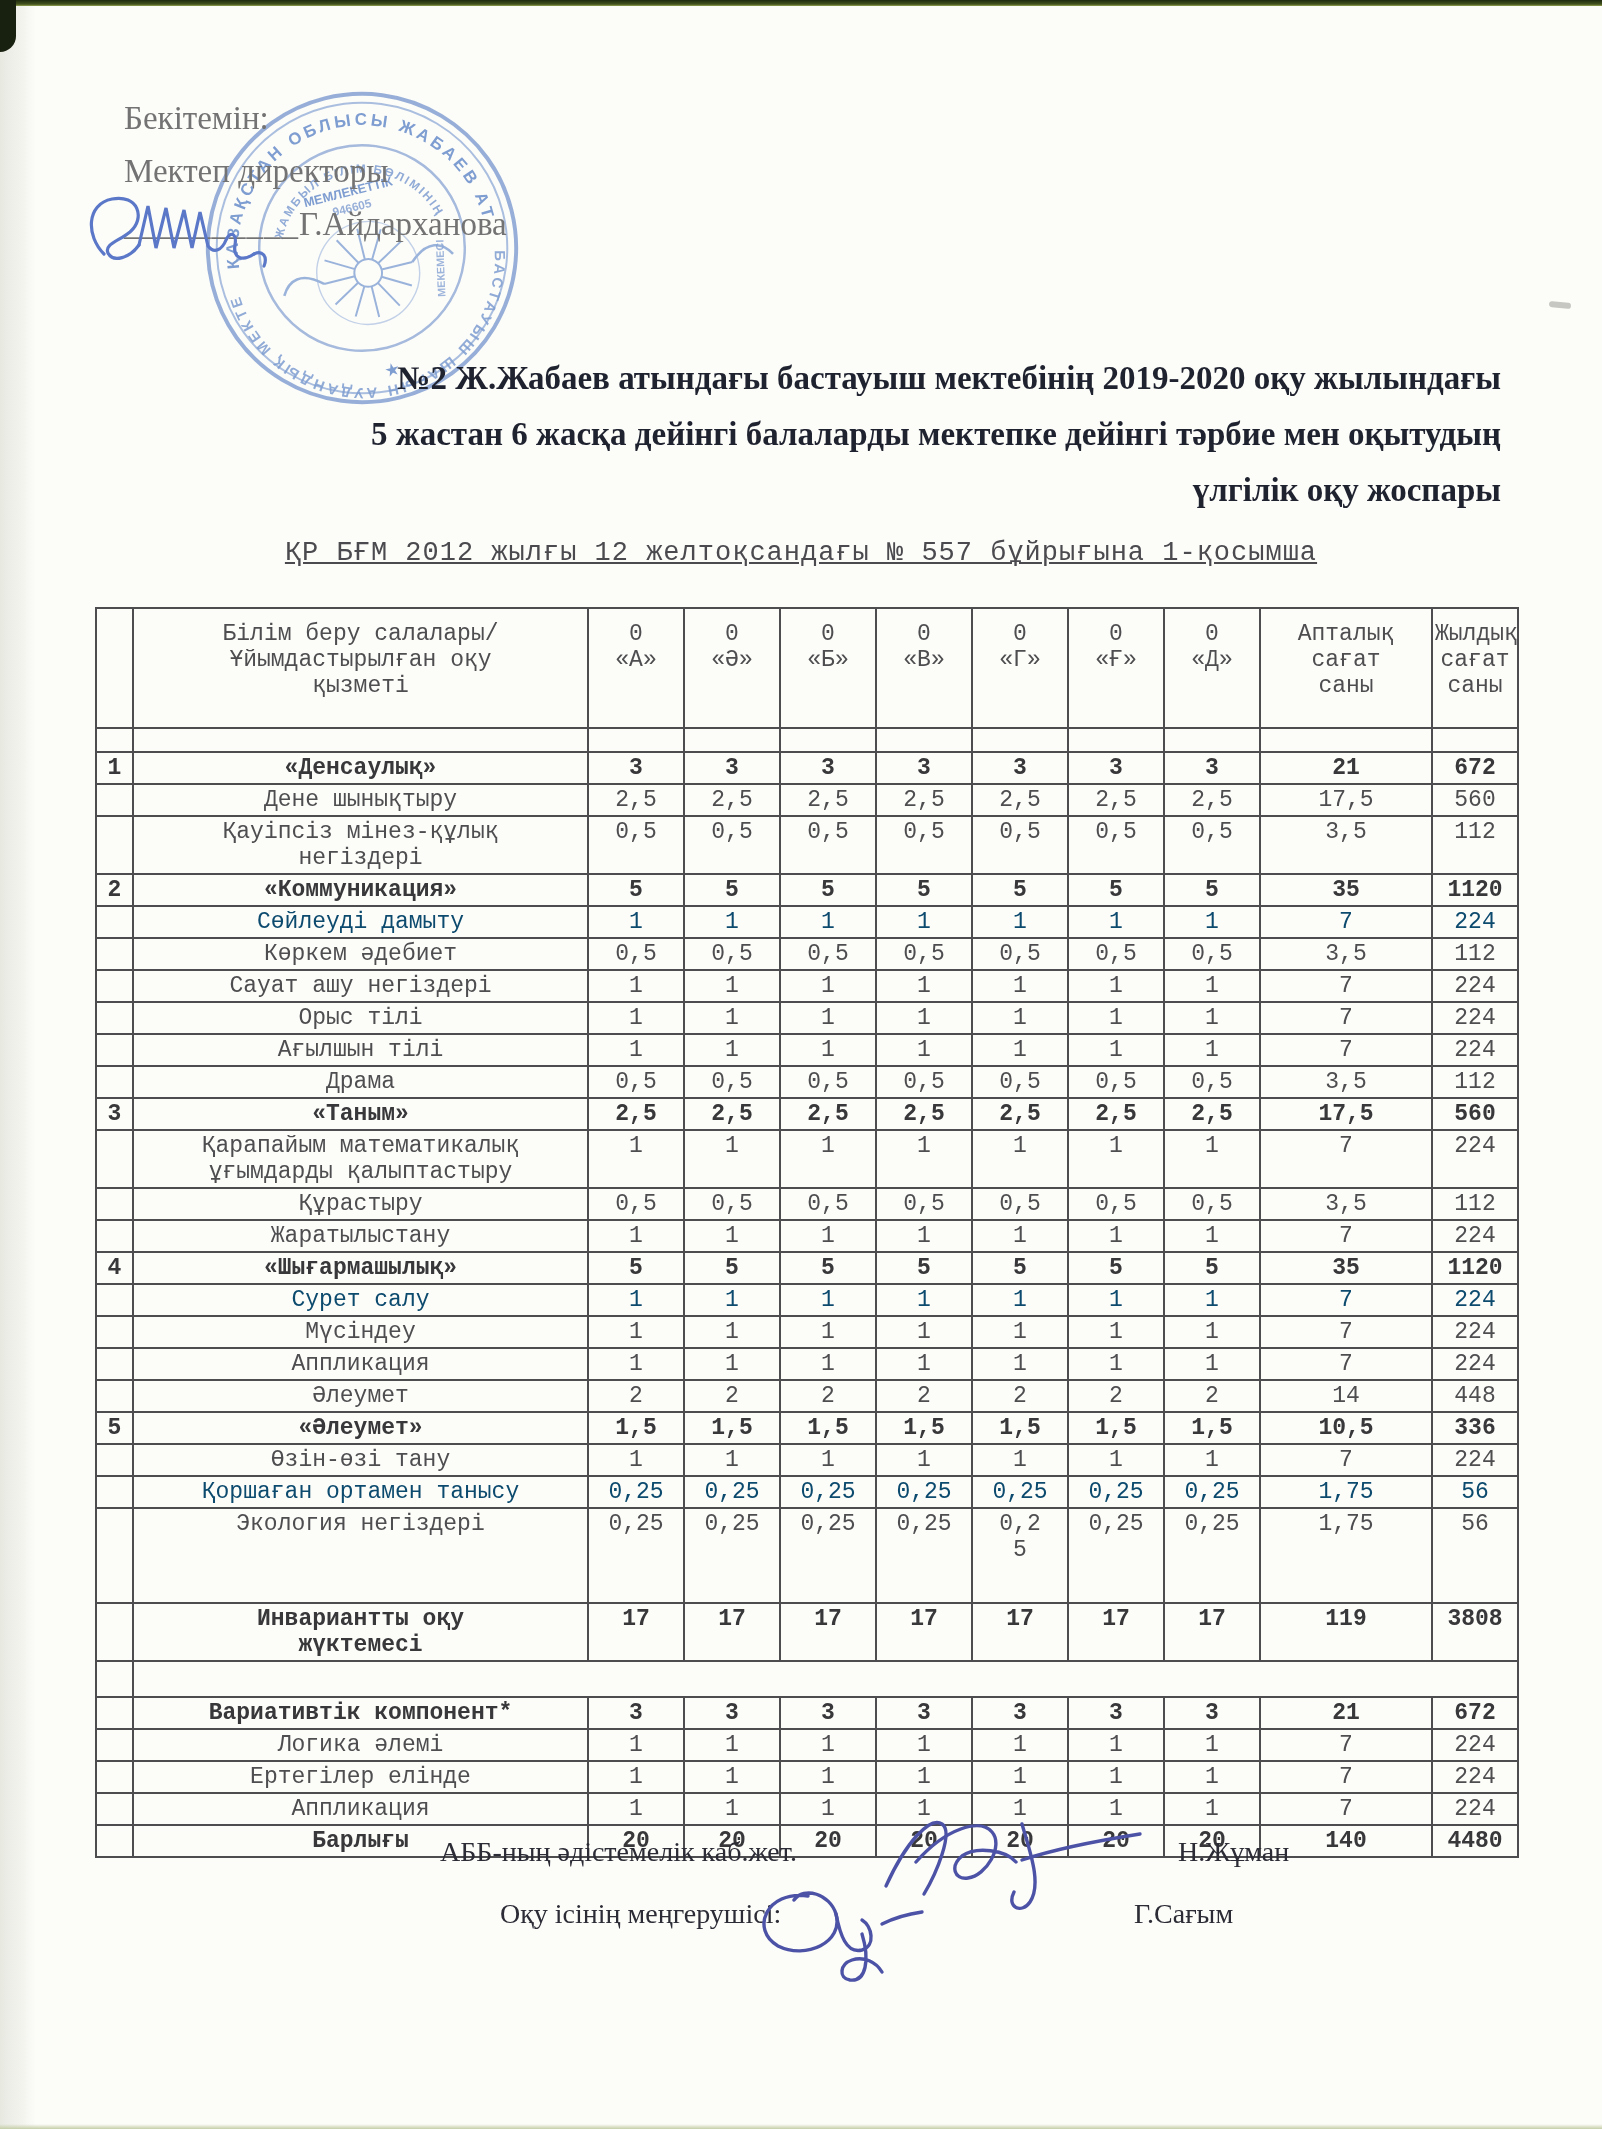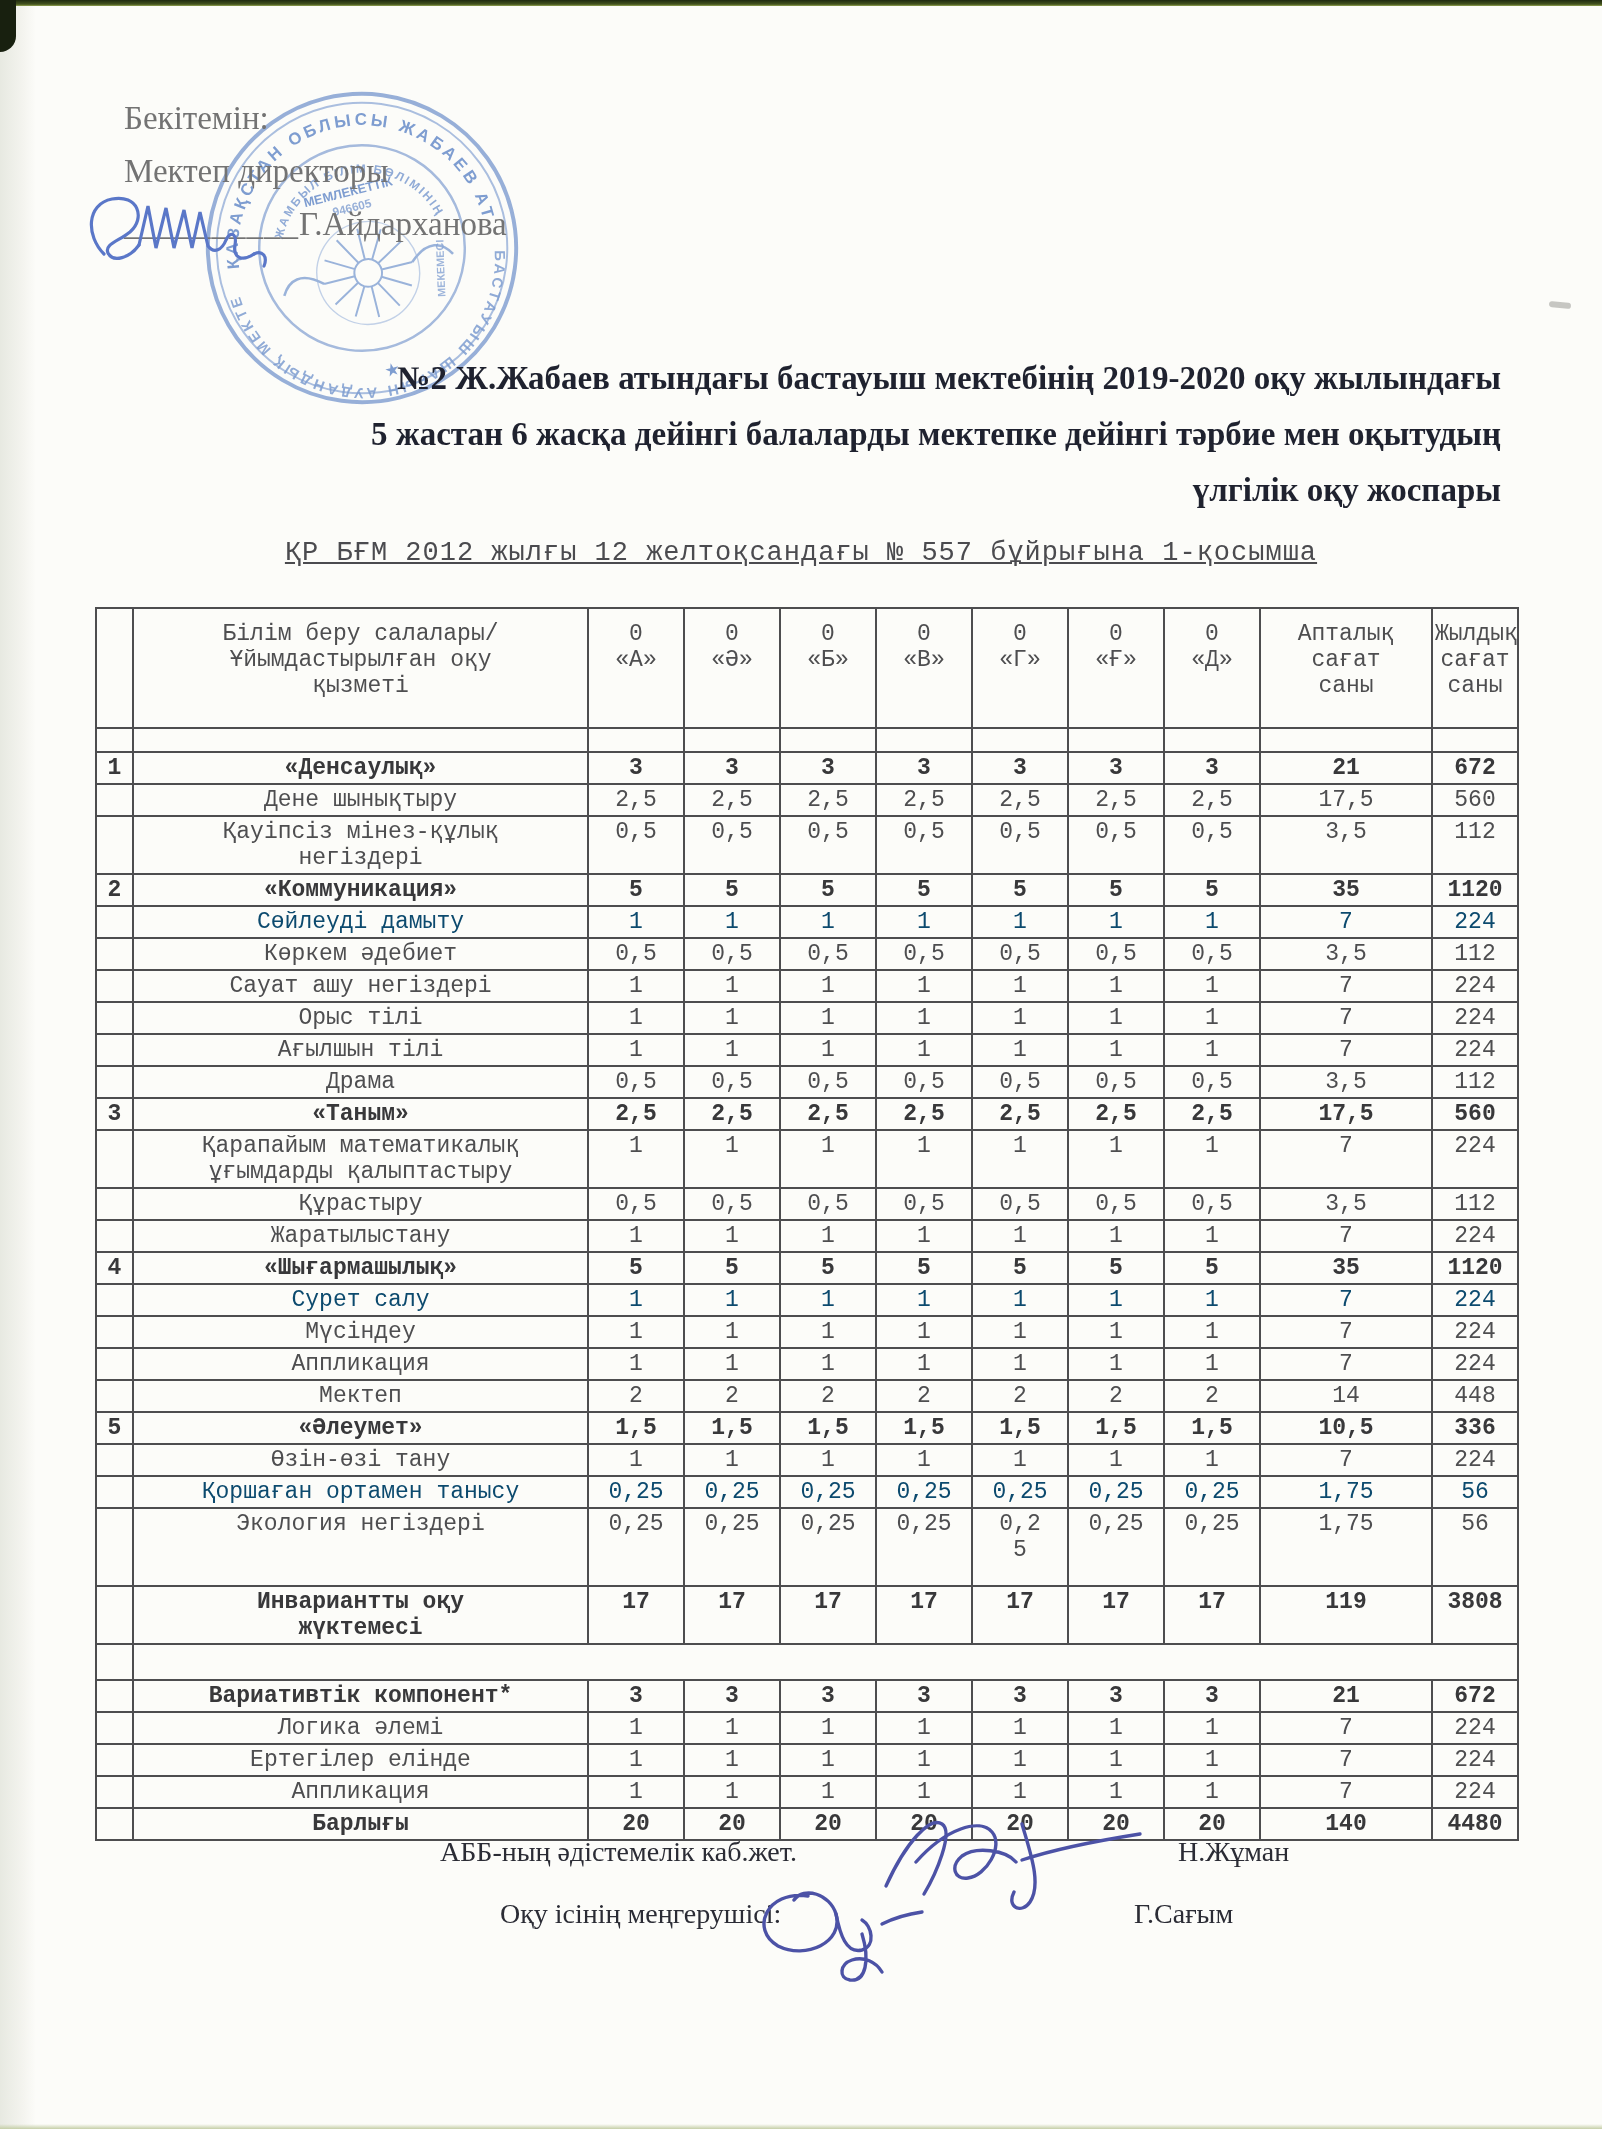--- a/index.html
+++ b/index.html
@@ -35,21 +35,21 @@
   
   table.plan{position:absolute;left:95px;top:607px;width:1422px;border-collapse:collapse;
              table-layout:fixed;font-family:"Liberation Mono","DejaVu Sans Mono",monospace;
              font-size:23px;color:#4e4e50;z-index:3;}
   table.plan td, table.plan th{border:2px solid #4d4d4f;padding:2px 2px;text-align:center;
              vertical-align:top;line-height:26px;white-space:pre-line;overflow:hidden;}
   table.plan th{font-weight:normal;height:104px;padding-top:12px;}
   tr.tickrow td{height:18px;}
   tr.bold td{font-weight:bold;color:#38383a;}
   tr.faded td{color:#0c4a6e;margin-left:7px;}
-  tr.tall td{padding-bottom:22px;}
+  tr.tall td{padding-bottom:39px;}
   tr.gap td{height:30px;}
   td.lft{text-align:left;padding-left:8px;}
   
   .footer-line{position:absolute;font-size:28px;color:#2b2c35;z-index:3;white-space:nowrap;}
   .f1-label{left:440px;top:1836px;}
   .f1-name{left:1178px;top:1836px;}
   .f2-label{left:500px;top:1898px;}
   .f2-name{left:1134px;top:1898px;}
 </style>
 </head>
@@ -401,21 +401,21 @@
           <td>1</td>
           <td>1</td>
           <td>1</td>
           <td>1</td>
           <td>1</td>
           <td>7</td>
           <td>224</td>
         </tr>
         <tr>
           <td></td>
-          <td>Мектеп</td>
+          <td>Әлеумет</td>
           <td>2</td>
           <td>2</td>
           <td>2</td>
           <td>2</td>
           <td>2</td>
           <td>2</td>
           <td>2</td>
           <td>14</td>
           <td>448</td>
         </tr>

